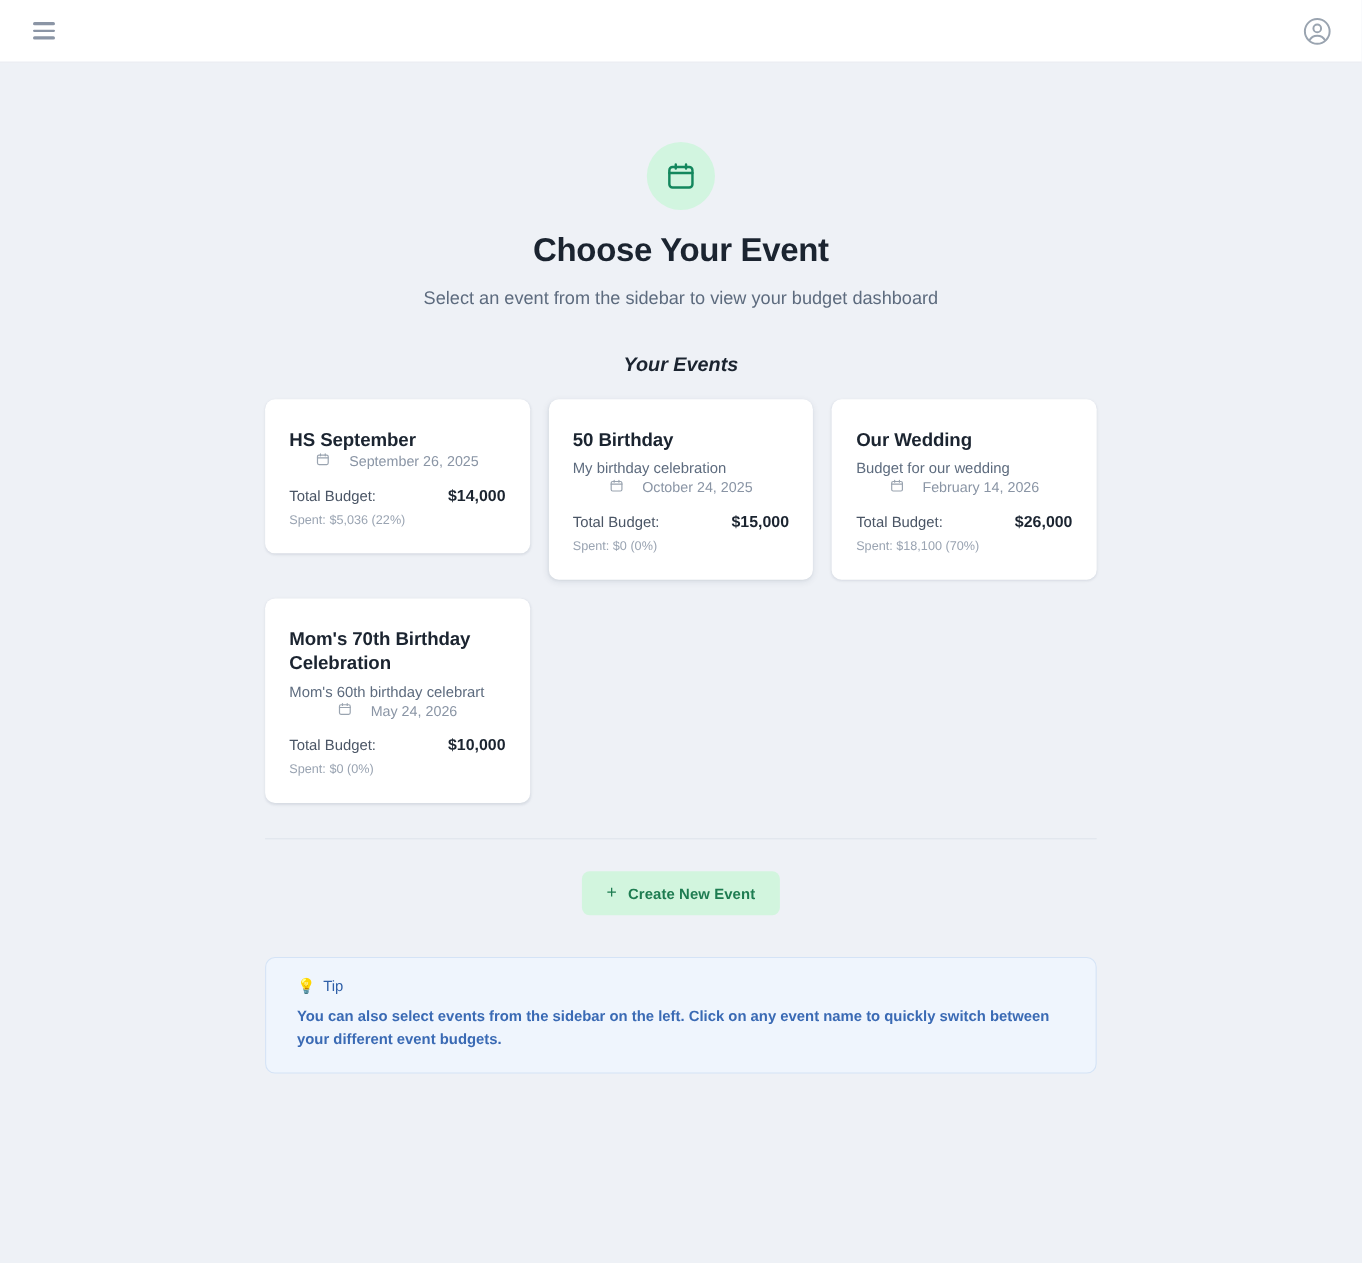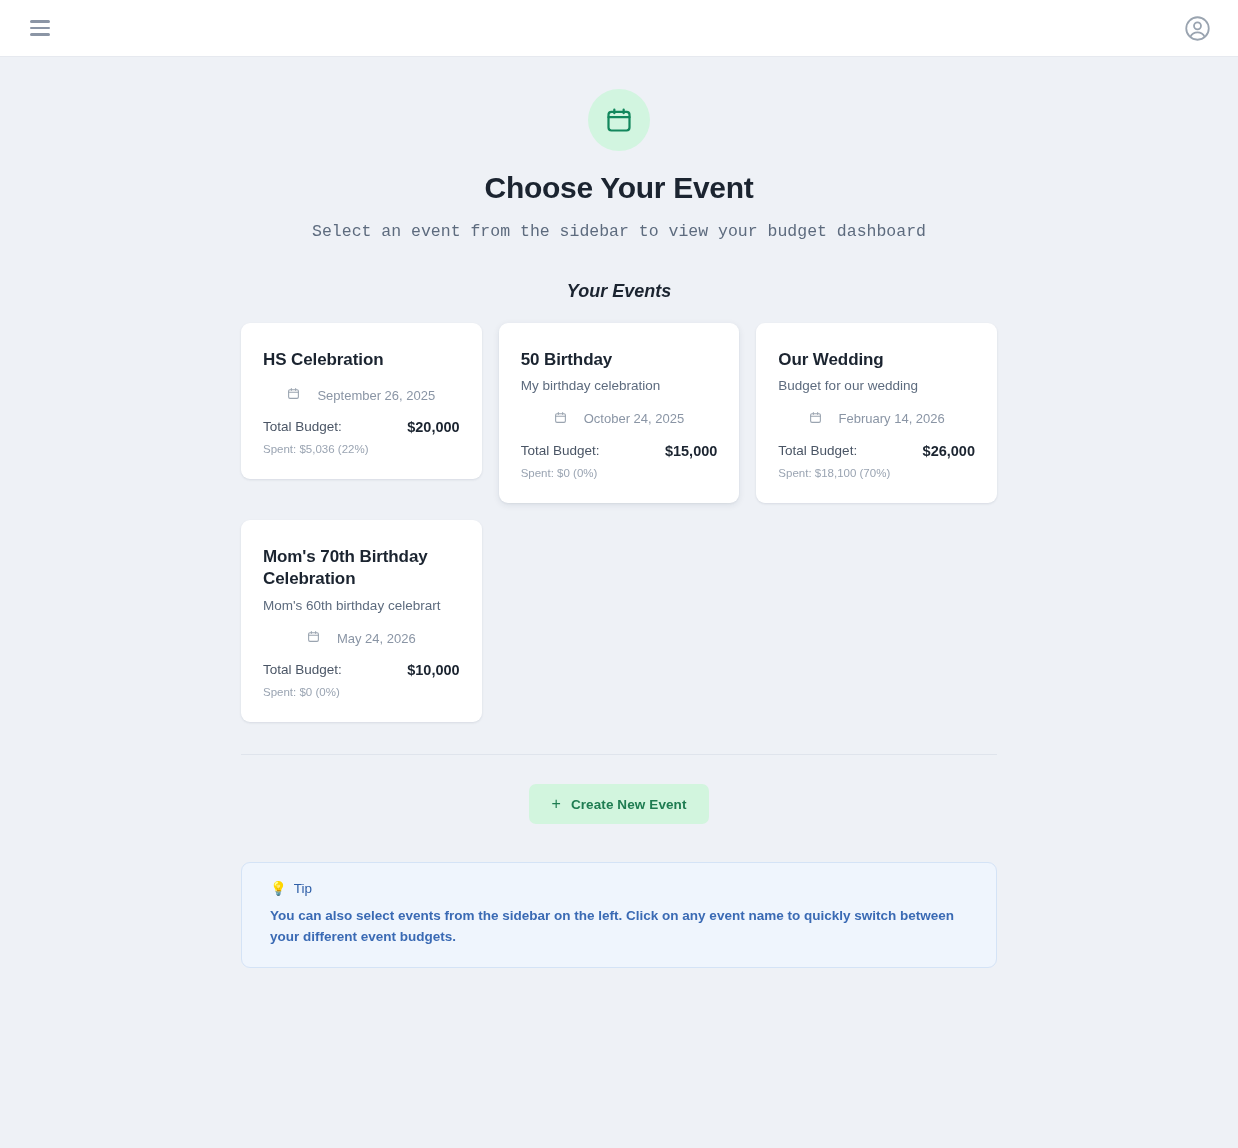--- a/index.html
+++ b/index.html
@@ -42,21 +42,21 @@
   }
   .avatar-btn {
     width: 30px; height: 30px;
     cursor: pointer;
     display: flex; align-items: center; justify-content: center;
   }
 
   
   .page {
     width: 100%;
-    padding-top: 32px;
+    padding-top: 72px;
   }
   .inner {
     width: 756px;
     margin: 0 auto;
   }
 
   
   .hero { text-align: center; }
   .hero-icon {
     width: 62px; height: 62px;
@@ -69,21 +69,20 @@
     font-size: 30px;
     font-weight: bold;
     color: #1b2430;
     letter-spacing: -0.3px;
     margin-bottom: 17px;
   }
   .hero-sub {
     font-size: 16.5px;
     color: #5d6b7e;
     font-weight: 400;
-    font-family: Liberation Mono, monospace;
   }
 
   .section-title {
     text-align: center;
     font-size: 18px;
     font-weight: bold;
     color: #1b2430;
     margin-top: 40px;
     margin-bottom: 21px;
     font-style: italic;
@@ -116,21 +115,20 @@
   }
   .event-desc {
     font-size: 13.5px;
     color: #5d6b7e;
     margin-top: 6px;
     line-height: 1.3;
   }
   .event-date {
     font-size: 13px;
     color: #8a95a5;
-    margin-top: 16px;
     display: flex;
     align-items: center;
     justify-content: center;
     gap: 17px;
   }
   .budget-row {
     display: flex;
     justify-content: space-between;
     align-items: flex-start;
     margin-top: 16px;
@@ -241,34 +239,34 @@
       </div>
       <div class="hero-title">Choose Your Event</div>
       <div class="hero-sub">Select an event from the sidebar to view your budget dashboard</div>
     </div>
 
     <div class="section-title">Your Events</div>
 
     <div class="cards">
 
       <div class="event-card">
-        <div class="event-name">HS Celebration</div>
+        <div class="event-name">HS September</div>
         <div class="event-date">
           <span>
             <svg width="13" height="13" viewBox="0 0 24 24" fill="none" stroke="#9aa4b0" stroke-width="2" stroke-linecap="round" stroke-linejoin="round">
               <rect x="3" y="5" width="18" height="16" rx="2.5"></rect>
                 <path d="M3 9.6h18"></path>
                 <path d="M8 3v3.2M16 3v3.2"></path>
             </svg>
           </span>
           <span>September 26, 2025</span>
         </div>
         <div class="budget-row">
           <span class="budget-label">Total Budget:</span>
-          <span class="budget-value">$20,000</span>
+          <span class="budget-value">$14,000</span>
         </div>
         <div class="spent-row">Spent: $5,036 (22%)</div>
       </div>
 
       <div class="event-card tall">
         <div class="event-name">50 Birthday</div>
         <div class="event-desc">My birthday celebration</div>
         <div class="event-date">
           <span>
             <svg width="13" height="13" viewBox="0 0 24 24" fill="none" stroke="#9aa4b0" stroke-width="2" stroke-linecap="round" stroke-linejoin="round">

